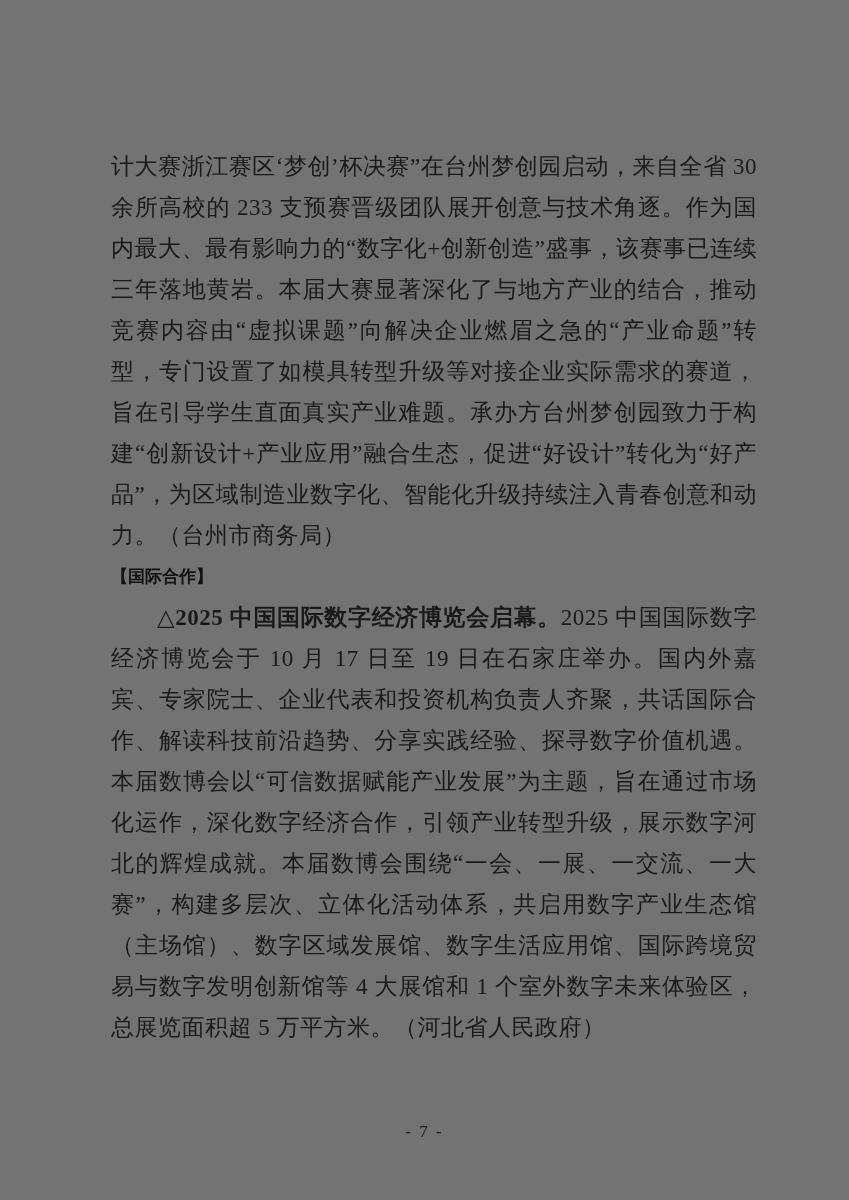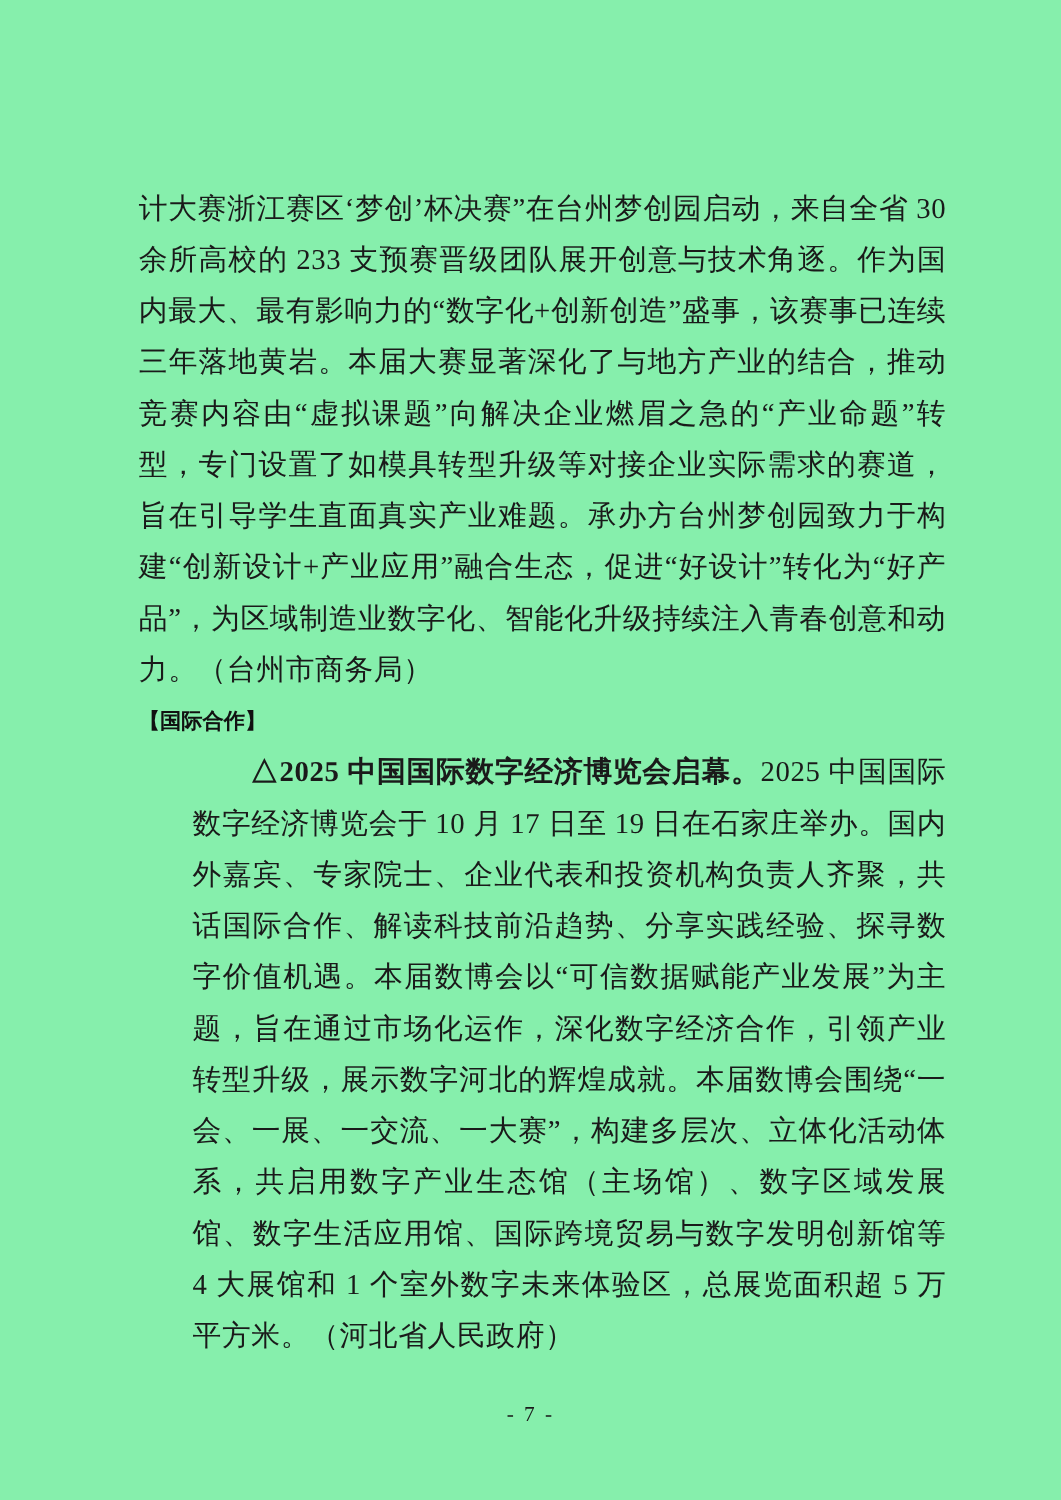--- a/index.html
+++ b/index.html
@@ -9,41 +9,39 @@
     background: #ffffff;
     font-family: "Liberation Serif", "DejaVu Serif", serif;
     overflow: hidden;
     position: relative;
   }
   .page {
     position: absolute;
     left: 0; top: 0;
     width: 849px;
     height: 1200px;
-    background: #86efac;
+    background: #737373;
     color: #1a1a1a;
-    font-family: Liberation Serif, serif;
   }
   .content {
     position: absolute;
     left: 111px;
     top: 146px;
     width: 646px;
   }
   .para {
     font-size: 23px;
     line-height: 41px;
     text-align: justify;
     text-align-last: left;
     letter-spacing: 0.5px;
     color: #1a1a1a;
   }
   .para.indent2 {
     text-indent: 46px;
-    margin-left: 43px;
   }
   .section-header {
     font-size: 17px;
     line-height: 41px;
     font-weight: bold;
     color: #111111;
   }
   .lead-bold {
     font-weight: bold;
   }

